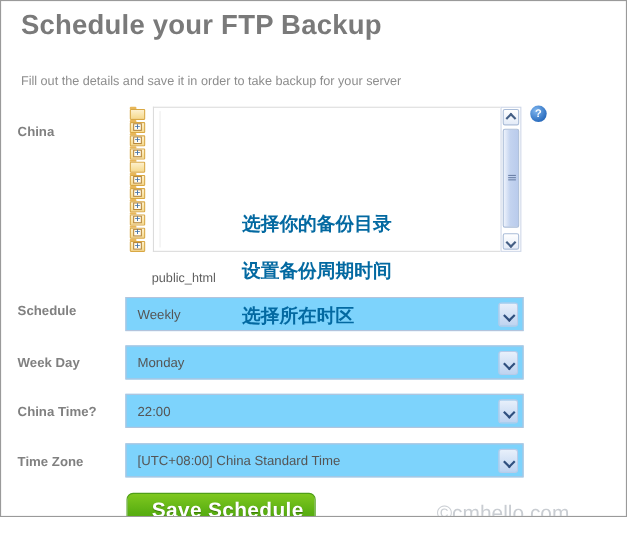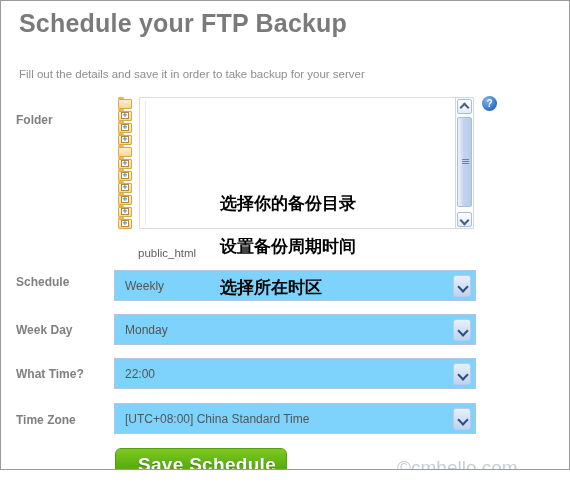--- a/index.html
+++ b/index.html
@@ -264,21 +264,21 @@
     border-bottom: 2px solid #2f4f7e;
     transform: rotate(-45deg);
   }
 
   
   .cn-note {
     position: absolute;
     font-family: "DejaVu Sans", sans-serif;
     font-size: 17px;
     font-weight: bold;
-    color: #000000;
+    color: #0369a1;
     white-space: nowrap;
   }
 
   
   .save-btn {
     position: absolute;
     left: 114px;
     top: 447px;
     width: 172px;
     height: 33px;
@@ -308,21 +308,21 @@
   }
 </style>
 </head>
 <body>
 
 <div id="page">
 
   <div class="page-title">Schedule your FTP Backup</div>
   <div class="page-subtitle">Fill out the details and save it in order to take backup for your server</div>
 
-  <div class="field-label" style="top:112px;">Folder</div>
+  <div class="field-label" style="top:112px;">China</div>
 
   <div class="tree-box">
     <div class="tree-inner"></div>
     <div class="tree-icons" id="tree-icons">
         <div class="folder-row">
           <span class="folder-ico">
             <span class="tab"></span>
             <span class="body"></span>
           </span>
         </div>
@@ -421,21 +421,21 @@
     <span class="select-value">Weekly</span>
     <span class="select-arrow"></span>
   </div>
 
   <div class="field-label" style="top:322px;">Week Day</div>
   <div class="select-box" style="top:313px;">
     <span class="select-value">Monday</span>
     <span class="select-arrow"></span>
   </div>
 
-  <div class="field-label" style="top:366px;">What Time?</div>
+  <div class="field-label" style="top:366px;">China Time?</div>
   <div class="select-box" style="top:357px;">
     <span class="select-value">22:00</span>
     <span class="select-arrow"></span>
   </div>
 
   <div class="field-label" style="top:412px;">Time Zone</div>
   <div class="select-box" style="top:402px;padding-left:40px;">
     <span class="select-value">[UTC+08:00] China Standard Time</span>
     <span class="select-arrow"></span>
   </div>

